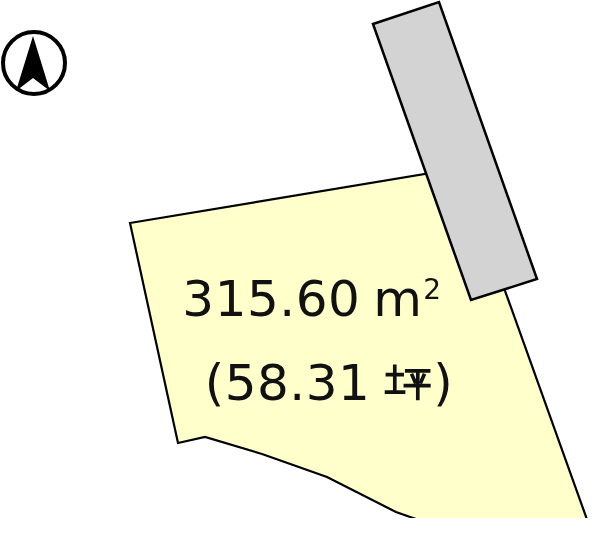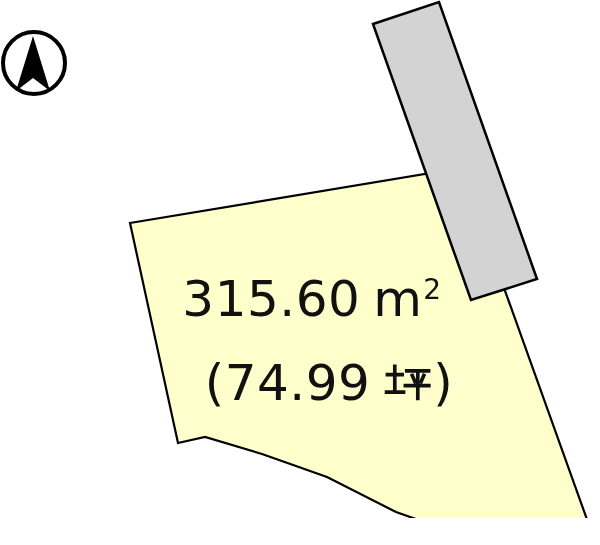--- a/index.html
+++ b/index.html
@@ -35,21 +35,21 @@
     <polygon points="373,24 439,2 537,279 471,300" stroke-width="2.5" stroke-linejoin="miter" fill="#d3d3d3" stroke="#000000"></polygon>
 
     <g>
       <circle cx="34" cy="63" r="31" fill="#ffffff" stroke-width="4" stroke="#000000"></circle>
       <polygon points="33,36 50,91 33,78 16,91" fill="#000000"></polygon>
     </g>
   </svg>
 
   <div class="area-label label-m2"><span>315.60</span><span class="unit">m</span><span class="exp">2</span></div>
 
-  <div class="area-label label-tsubo"><span>(</span><span>74.99</span><svg class="tsubo-glyph" viewBox="0 0 100 100" role="img" aria-label="坪">
+  <div class="area-label label-tsubo"><span>(</span><span>58.31</span><svg class="tsubo-glyph" viewBox="0 0 100 100" role="img" aria-label="坪">
         <path d="M6 36 H38"></path>
         <path d="M22 18 V74"></path>
         <path d="M3 74 H41"></path>
         <path d="M48 28 H96"></path>
         <path d="M60 38 L66 52"></path>
         <path d="M85 38 L79 52"></path>
         <path d="M45 60 H98"></path>
         <path d="M72 28 V88"></path>
       </svg><span>)</span></div>
 

